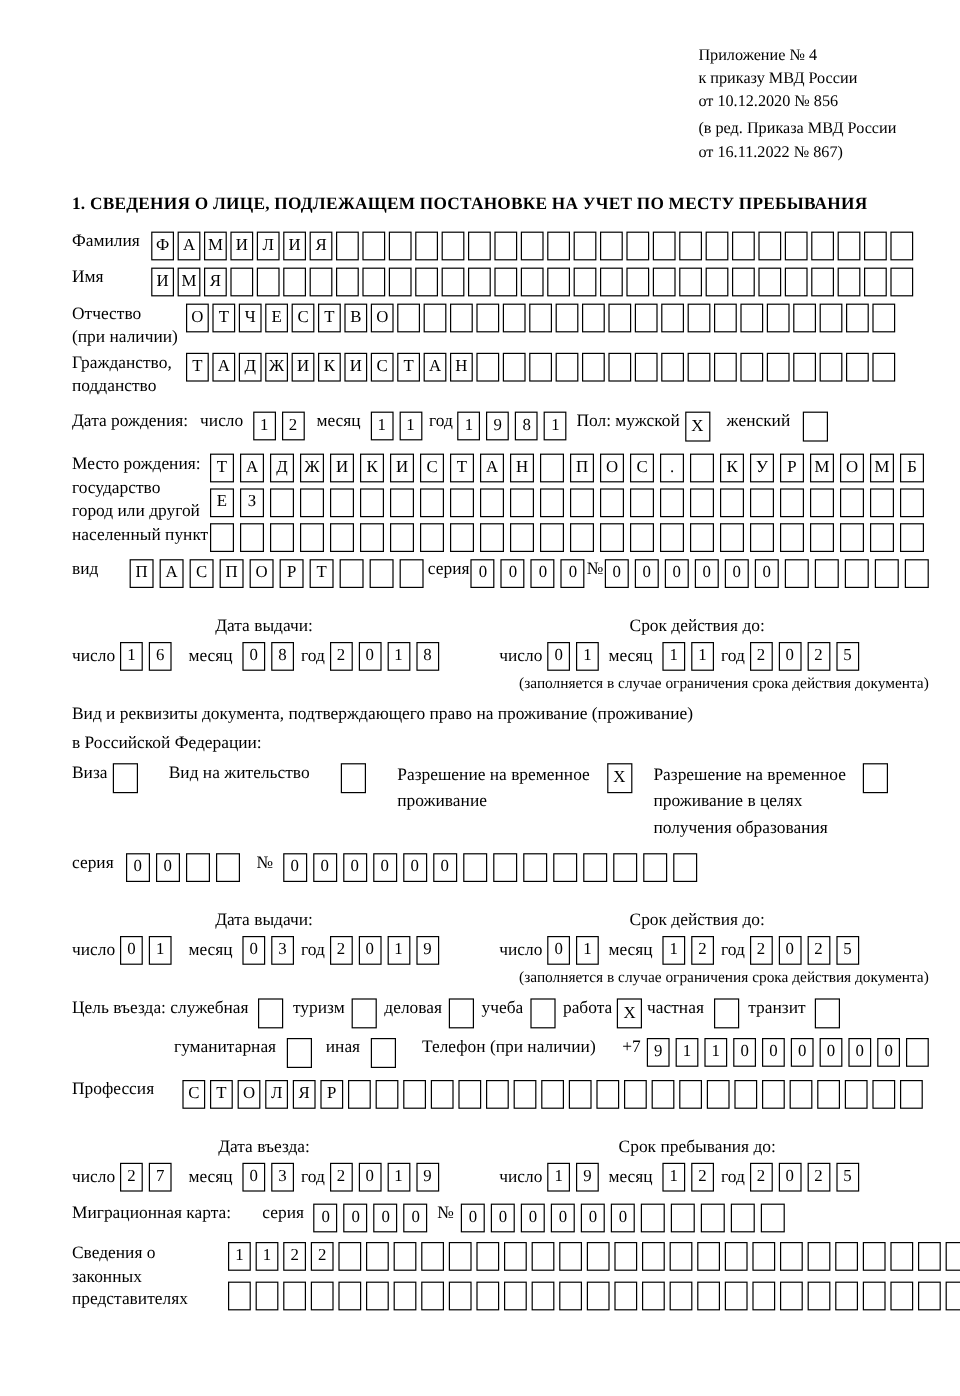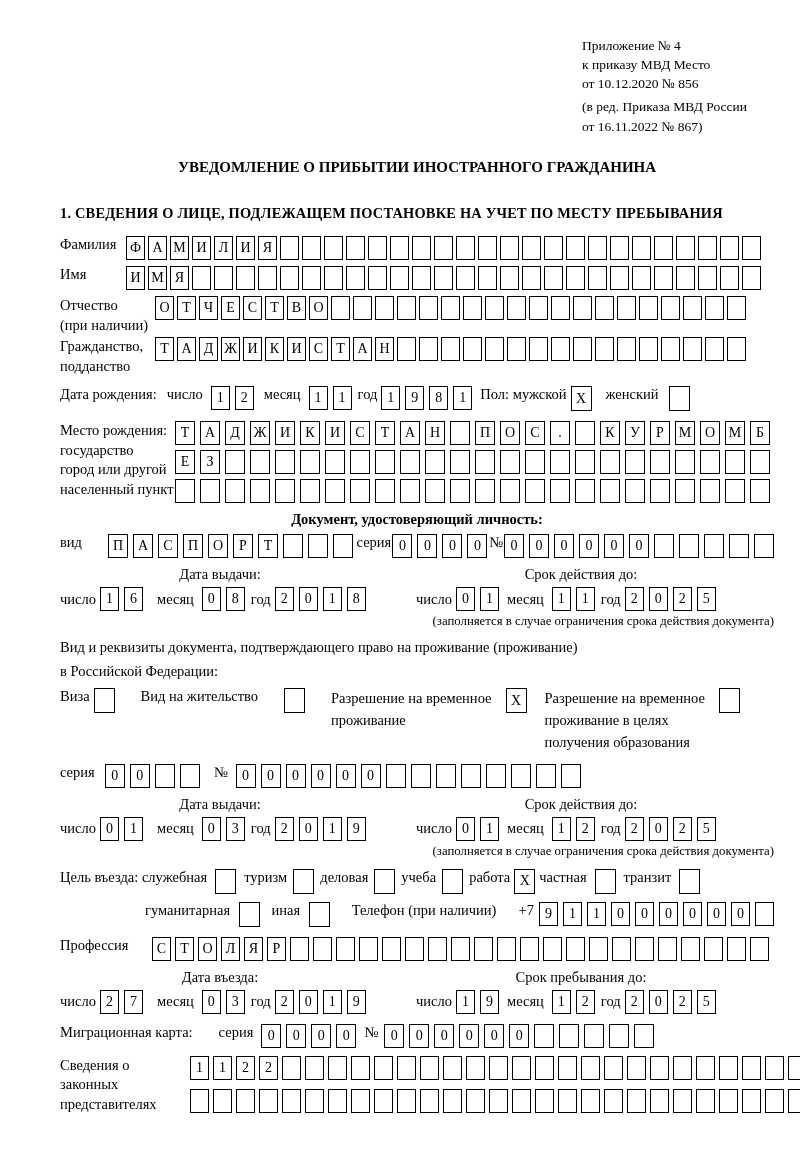--- a/index.html
+++ b/index.html
@@ -39,49 +39,48 @@
   .lbl { flex:0 0 auto; }
   .lblcol { flex:0 0 auto; line-height:1.5; }
   .w66 { width:66px; } .w95 { width:95px; } .w115 { width:115px; }
 
   .mt10 { margin-top:10px; } .mt14 { margin-top:14px; }
   .sp4 { width:4px; } .sp6 { width:6px; } .sp8 { width:8px; } .sp10 { width:10px; }
   .sp14 { width:14px; } .sp18 { width:18px; } .sp26 { width:26px; }
 
   .center-head { font-weight:bold; text-align:center; margin-top:8px; font-size:14.5px; }
 
-  .two-col { display:flex; margin-top:8px; }
+  .two-col { display:flex; margin-top:24px; }
   .col-left { width:356px; flex:0 0 auto; }
   .col-right { flex:1; }
   .col-head { text-align:center; width:320px; }
   .col-head.right { width:330px; }
   .date-line { display:flex; align-items:center; margin-top:4px; }
   .small-note { font-size:12.8px; margin-top:3px; text-align:right; }
 
   .stack { line-height:1.35; }
   .cklabel-multi { text-align:left; line-height:1.5; }
 
   .birthrows .row { margin-top:5px; }
 </style>
 </head>
 <body>
 
 <div class="page">
 
   <div class="appendix">
     <div>Приложение № 4</div>
-    <div>к приказу МВД Место</div>
+    <div>к приказу МВД России</div>
     <div>от 10.12.2020 № 856</div>
     <div class="gap">(в ред. Приказа МВД России</div>
     <div>от 16.11.2022 № 867)</div>
   </div>
 
 
   <div class="title">
-    <div>УВЕДОМЛЕНИЕ О ПРИБЫТИИ ИНОСТРАННОГО ГРАЖДАНИНА</div>
   </div>
 
   <div class="section-heading">1. СВЕДЕНИЯ О ЛИЦЕ, ПОДЛЕЖАЩЕМ ПОСТАНОВКЕ НА УЧЕТ ПО МЕСТУ ПРЕБЫВАНИЯ</div>
 
   <div class="row mt14">
     <div class="lbl w66">Фамилия</div>
     <div class="cells">
         <span class="cell">Ф</span>
         <span class="cell">А</span>
         <span class="cell">М</span>
@@ -348,21 +347,20 @@
             <span class="cell"></span>
             <span class="cell"></span>
             <span class="cell"></span>
             <span class="cell"></span>
             <span class="cell"></span>
           </div>
       </div>
     </div>
   </div>
 
-  <div class="center-head">Документ, удостоверяющий личность:</div>
 
   <div class="row">
     <span class="lbl" style="width:48px">вид</span>
     <span class="cells g5 wide">
         <span class="cell">П</span>
         <span class="cell">А</span>
         <span class="cell">С</span>
         <span class="cell">П</span>
         <span class="cell">О</span>
         <span class="cell">Р</span>

